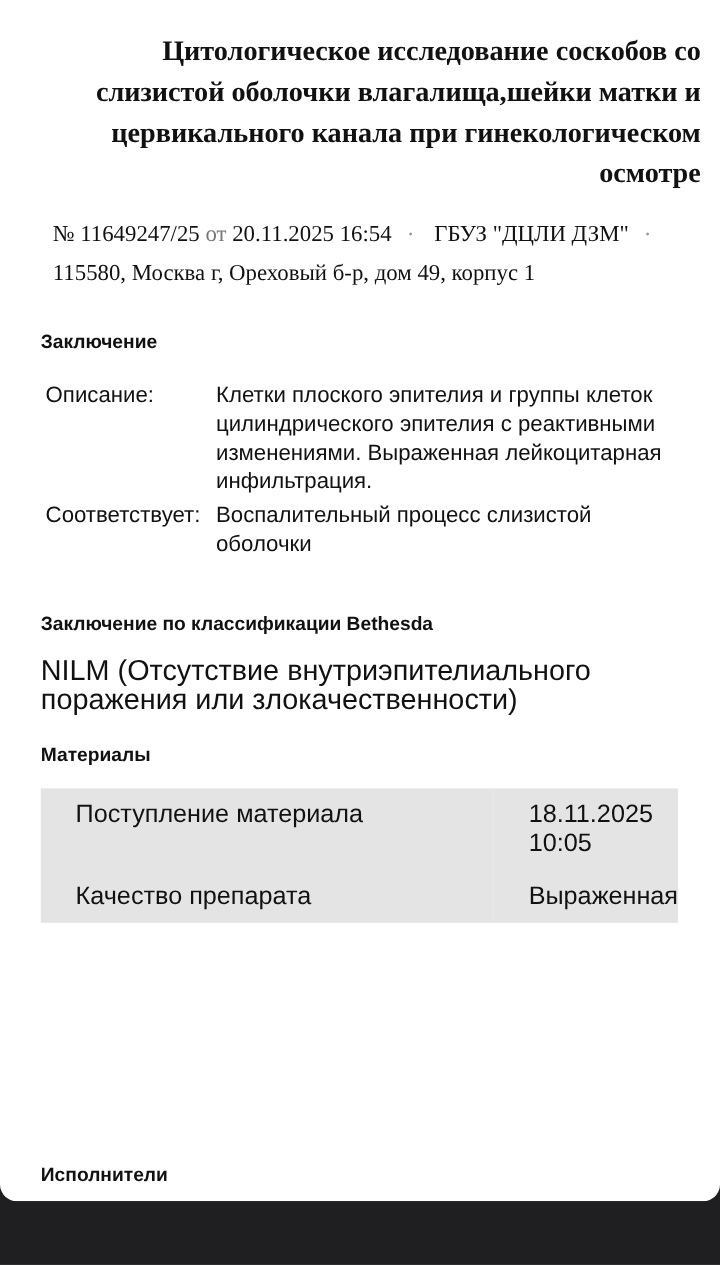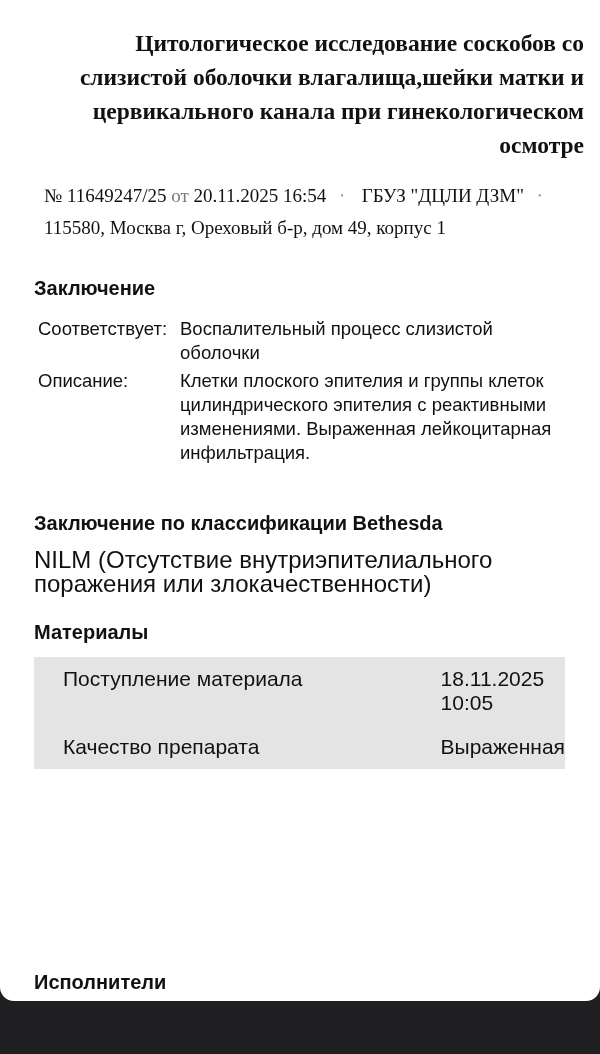--- a/index.html
+++ b/index.html
@@ -25,21 +25,21 @@
       text-align: right;
     }
     .meta {
       position: absolute; left: 44px; top: 180px; width: 540px;
       font-size: 19px; line-height: 32px; color: #111; font-family: Liberation Serif, serif;
     }
     .meta .muted { color: #777; }
     .meta .dot { display: inline-block; color: #999; font-size: 10px; vertical-align: top; margin: 0 18px 0 14px; }
     .h-section {
       position: absolute; left: 34px;
-      font-size: 20px; font-weight: bold; color: #111; margin: 0;
+      font-size: 16px; font-weight: bold; color: #111; margin: 0;
     }
     .conclusion {
       position: absolute; left: 38px; top: 317px; width: 530px;
       border-collapse: collapse;
       font-size: 18.5px; line-height: 24px;
     }
     .conclusion td { vertical-align: top; padding: 0 0 4px 0; }
     .conclusion td.lbl { width: 142px; white-space: nowrap; }
     .bethesda {
       position: absolute; left: 34px; top: 548px; width: 540px;
@@ -70,26 +70,26 @@
     <span>№ 11649247/25</span>
     <span class="muted">от</span>
     <span>20.11.2025 16:54</span><span class="dot">•</span><span>ГБУЗ "ДЦЛИ ДЗМ"</span><span class="dot">•</span><span>115580, Москва г, Ореховый б-р, дом 49, корпус 1</span>
   </div>
 
   <h2 class="h-section" style="top:277px;">Заключение</h2>
 
   <table class="conclusion">
     <tbody>
         <tr>
+      <td class="lbl">Описание:</td>
+      <td>Клетки плоского эпителия и группы клеток цилиндрического эпителия с реактивными изменениями. Выраженная лейкоцитарная инфильтрация.</td>
+    </tr>
+    <tr>
       <td class="lbl">Соответствует:</td>
       <td>Воспалительный процесс слизистой оболочки</td>
-    </tr>
-    <tr>
-      <td class="lbl">Описание:</td>
-      <td>Клетки плоского эпителия и группы клеток цилиндрического эпителия с реактивными изменениями. Выраженная лейкоцитарная инфильтрация.</td>
     </tr>
   </tbody>
     </table>
 
   <h2 class="h-section" style="top:512px;">Заключение по классификации Bethesda</h2>
   <div class="bethesda">NILM (Отсутствие внутриэпителиального поражения или злокачественности)</div>
 
   <h2 class="h-section" style="top:621px;">Материалы</h2>
 
   <table class="materials">

